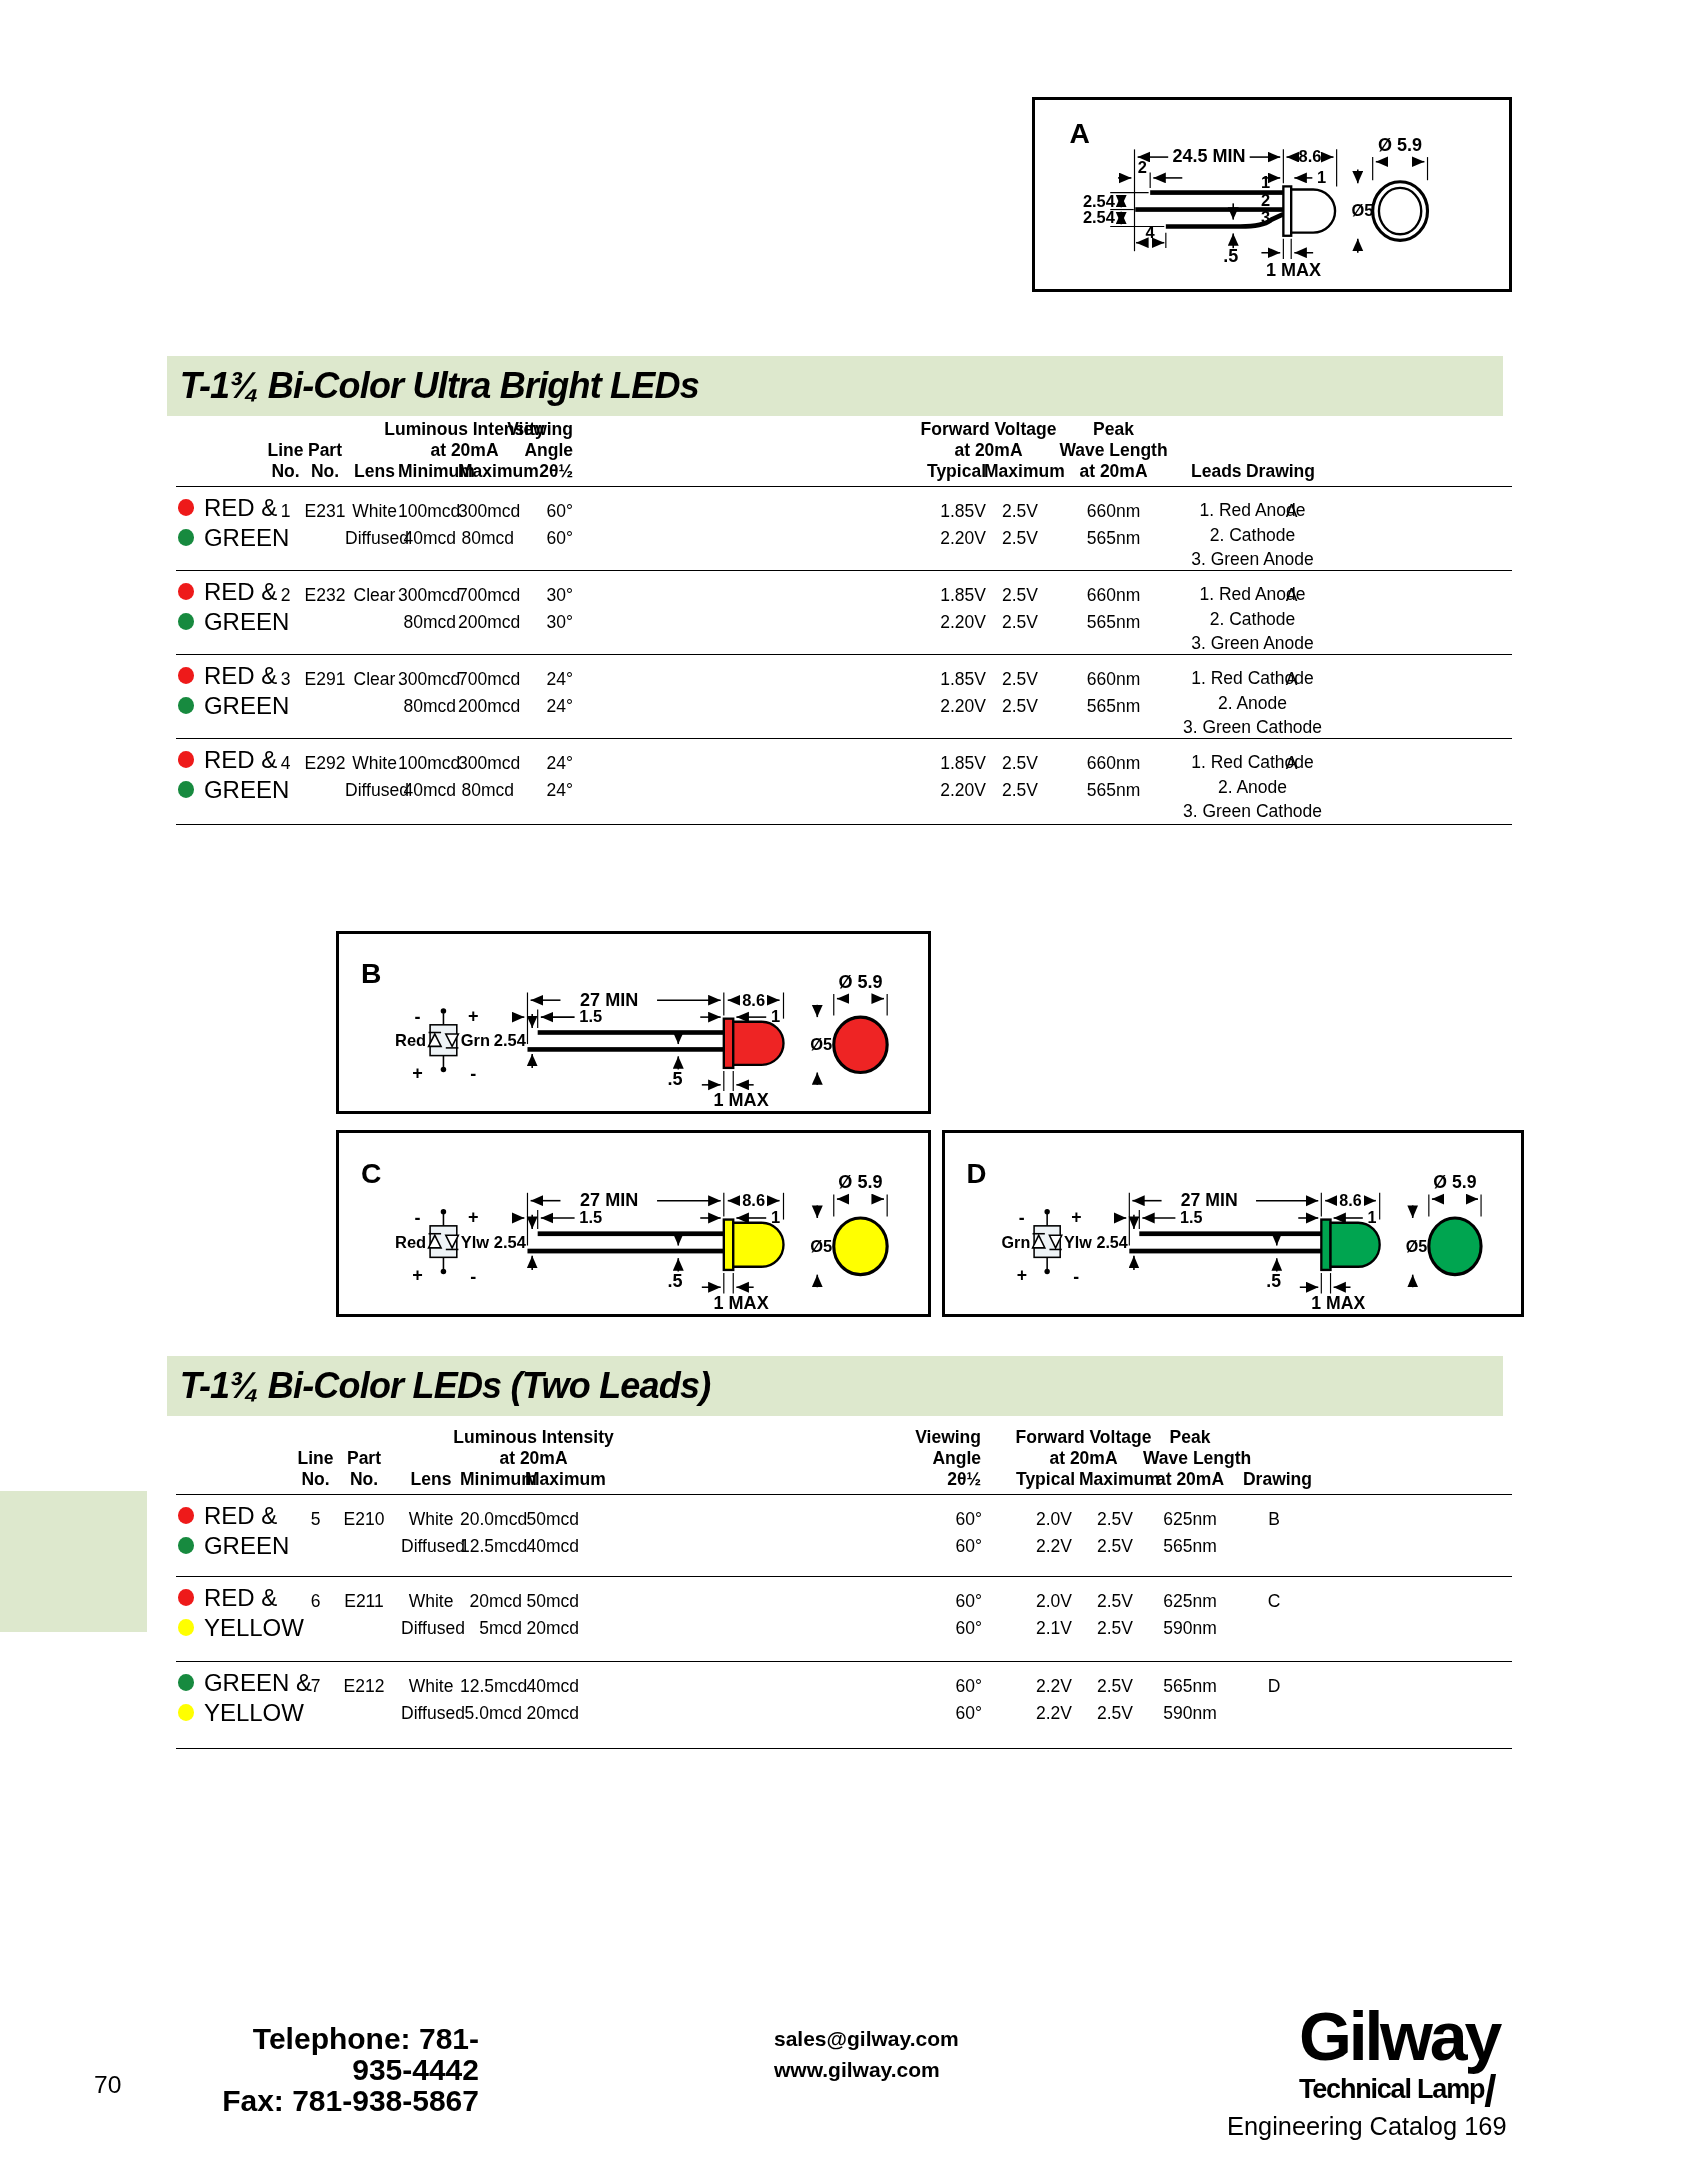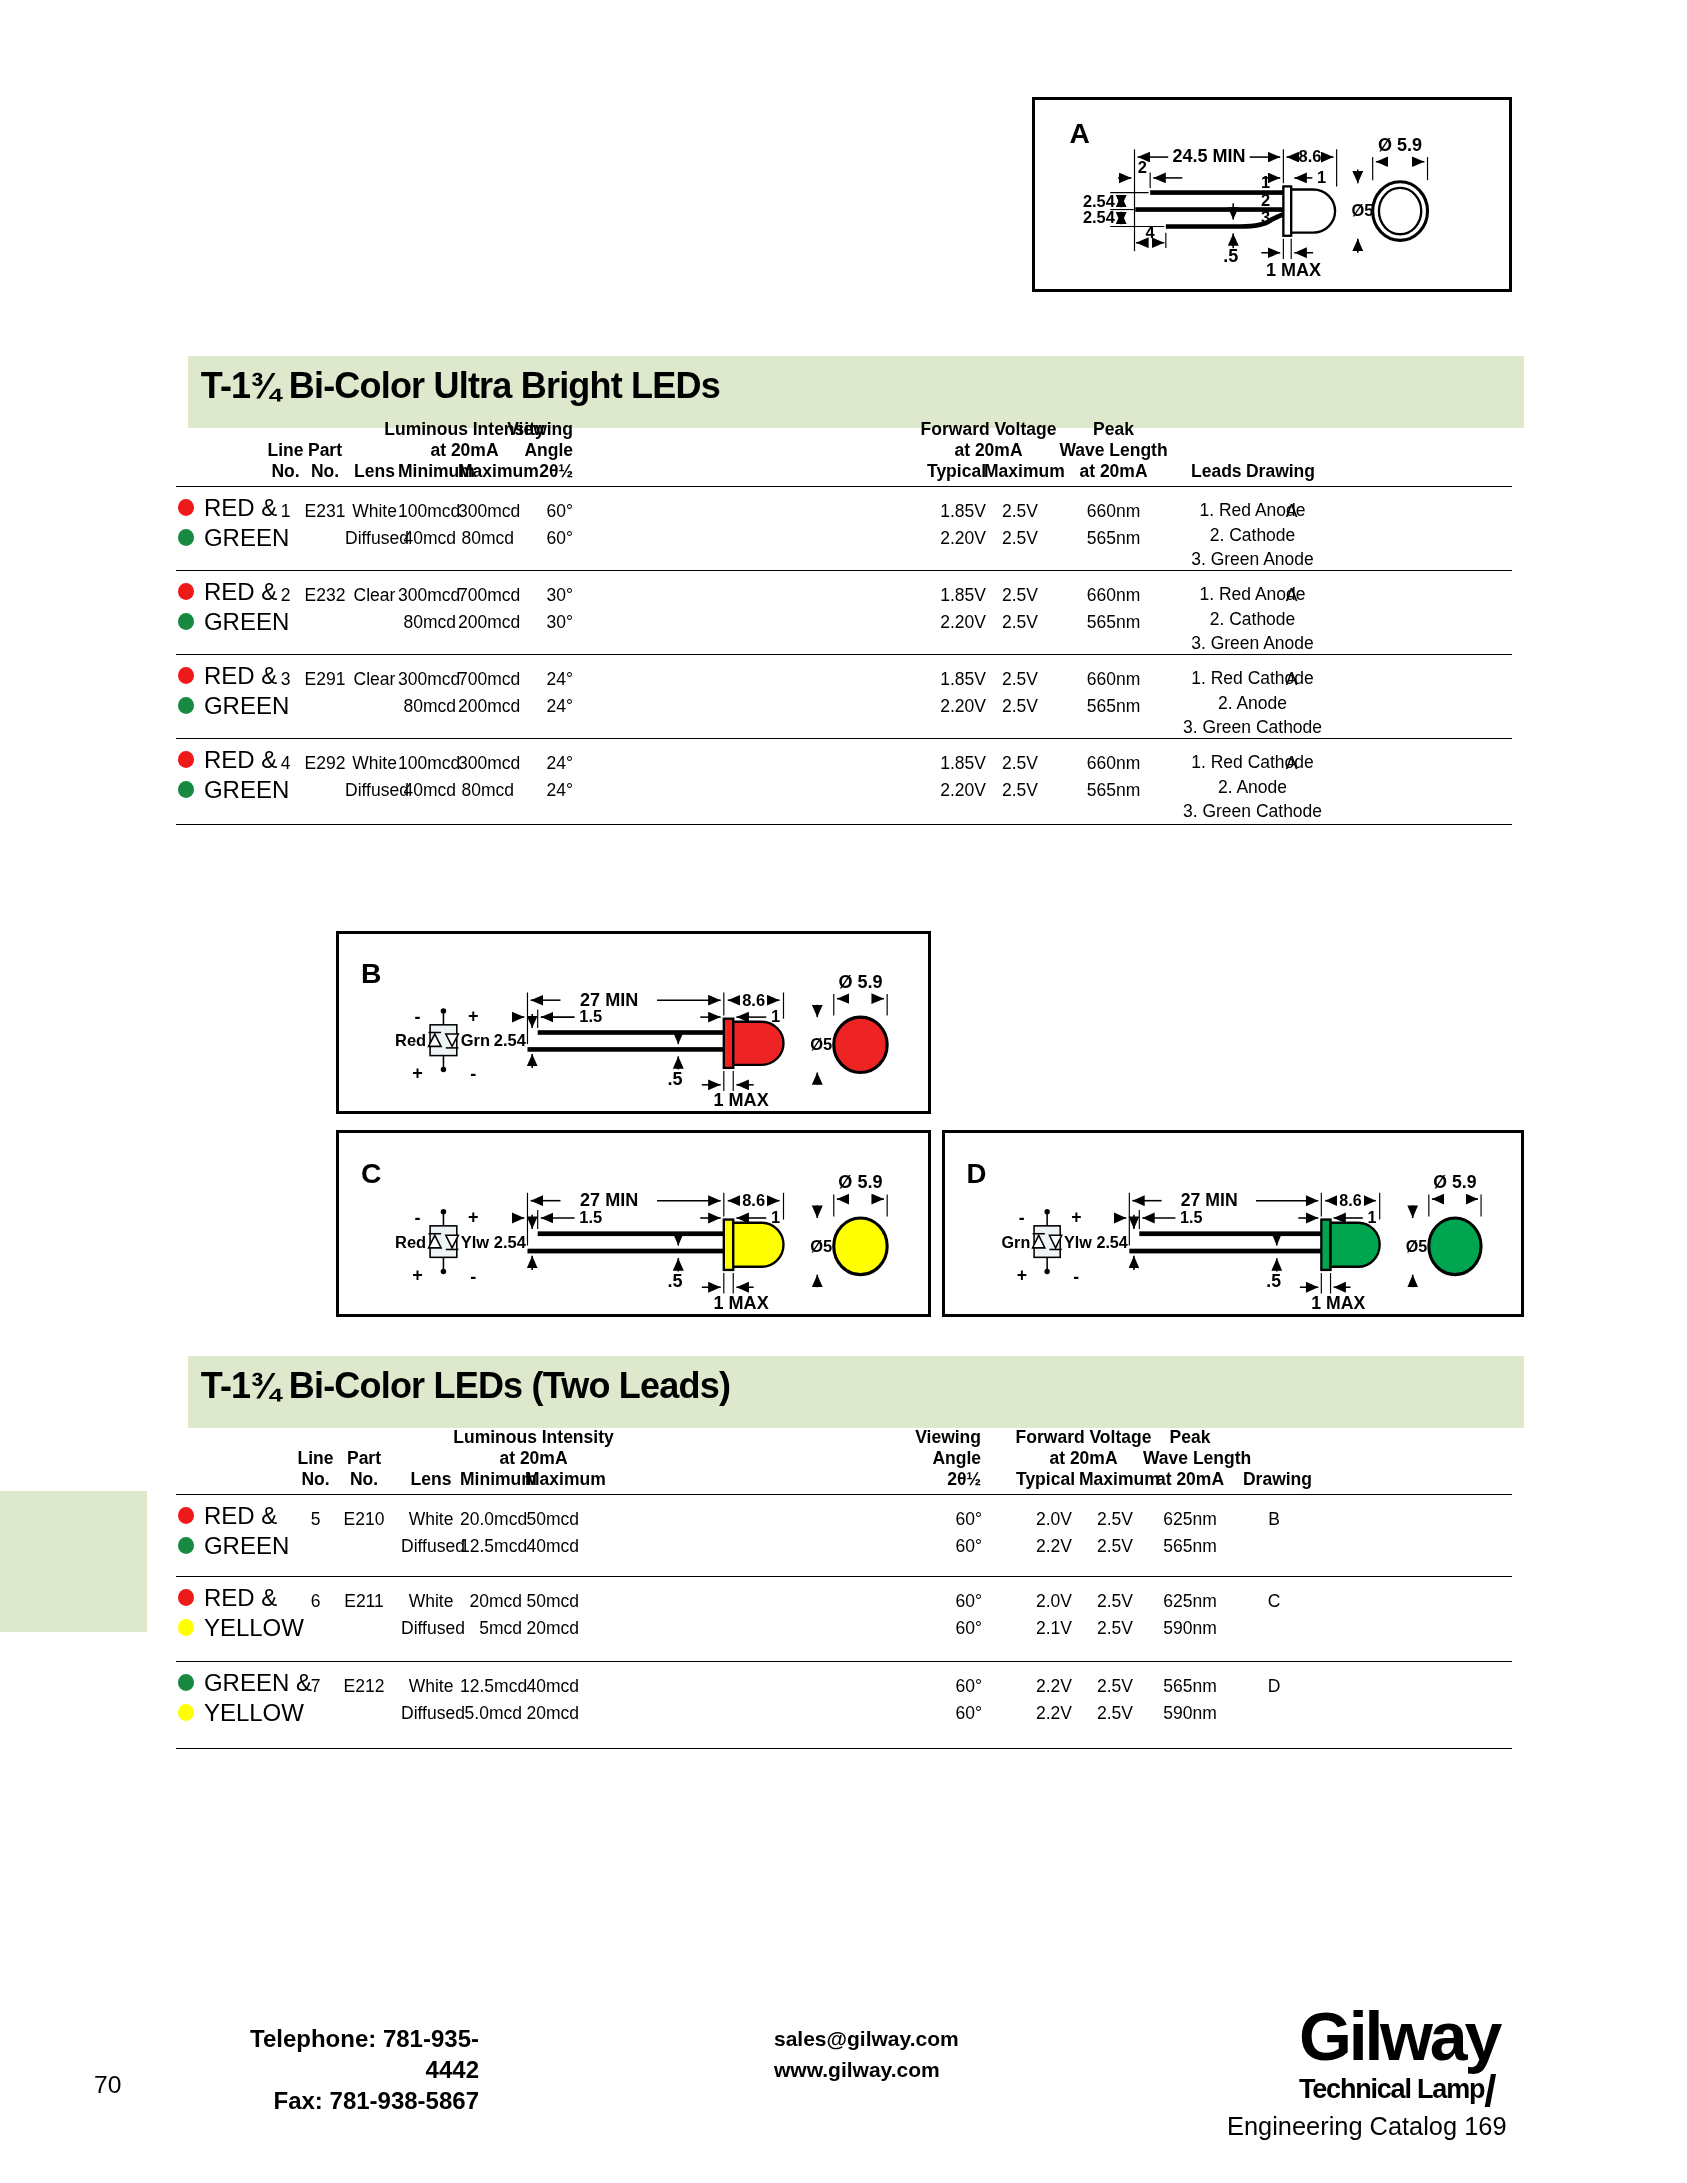--- a/index.html
+++ b/index.html
@@ -1,18 +1,18 @@
 <!DOCTYPE html>
 <html style="font-size:12.7px"><head>
 <meta charset="utf-8">
 <style>
   html,body{margin:0;padding:0;background:#fff;}
   body{width:1687px;height:2183px;position:relative;font-family:"Liberation Sans",sans-serif;color:#000;overflow:hidden;}
   
-  .secbar{position:absolute;left:188px;width:1336px;height:72px;background:#dde8cd;}
+  .secbar{position:absolute;left:167px;width:1336px;height:60px;background:#dde8cd;font-style:italic;}
   .secbar .t{font-size:36px;font-weight:bold;padding:8.7px 0 0 12.7px;letter-spacing:-0.8px;}
   
   .thead{position:absolute;left:176px;width:1336px;height:72px;}
   .hc{position:absolute;bottom:3.2px;font-weight:bold;font-size:17.5px;line-height:21.4px;white-space:nowrap;}
   .hc div{white-space:nowrap;}
   .h1-linecol{left:91px;width:37px;text-align:center;}
   .h1-partcol{left:123px;width:52px;text-align:center;}
   .h1-lenscol{left:169px;width:59px;text-align:center;}
   .h1-lum{left:197px;width:183px;text-align:center;bottom:24.6px;}
   .h1-min{left:222px;width:58px;text-align:right;}
@@ -77,21 +77,21 @@
   .sch{stroke:#000;stroke-width:2;}
   .dl{font-size:23px;font-weight:bold;}
   .dl2{font-size:21px;font-weight:bold;}
   .dlbl{font-size:36px;font-weight:bold;}
   .led-b{fill:#ee2424;}
   .led-c{fill:#ffff00;}
   .led-d{fill:#00a550;}
   
   .sidetab{position:absolute;left:0;top:1491px;width:147px;height:141px;background:#dde8cd;}
   
-  .phoneblk{position:absolute;left:201px;top:2023px;width:278px;text-align:right;font-weight:bold;font-size:24px;line-height:31px;}
+  .phoneblk{position:absolute;left:201px;top:2023px;width:278px;text-align:right;font-weight:bold;font-size:30px;line-height:31px;}
   .pagenum{position:absolute;left:94px;top:2071px;font-size:24.6px;}
   .mailblk{position:absolute;left:774px;top:2023px;font-weight:bold;font-size:21px;line-height:31px;}
   .logoblk{position:absolute;left:1299px;top:2001px;width:238px;}
   .logo-main{font-size:68px;font-weight:bold;letter-spacing:-3.2px;line-height:71px;}
   .logo-sub{font-size:27px;font-weight:bold;letter-spacing:-1.2px;margin-top:-6.4px;white-space:nowrap;}
   .logo-slash{font-size:44px;font-weight:bold;vertical-align:-8px;}
   .catalog{position:absolute;left:1227px;top:2112px;font-size:25.4px;font-weight:normal;white-space:nowrap;}
 </style>
 </head>
 <body>

